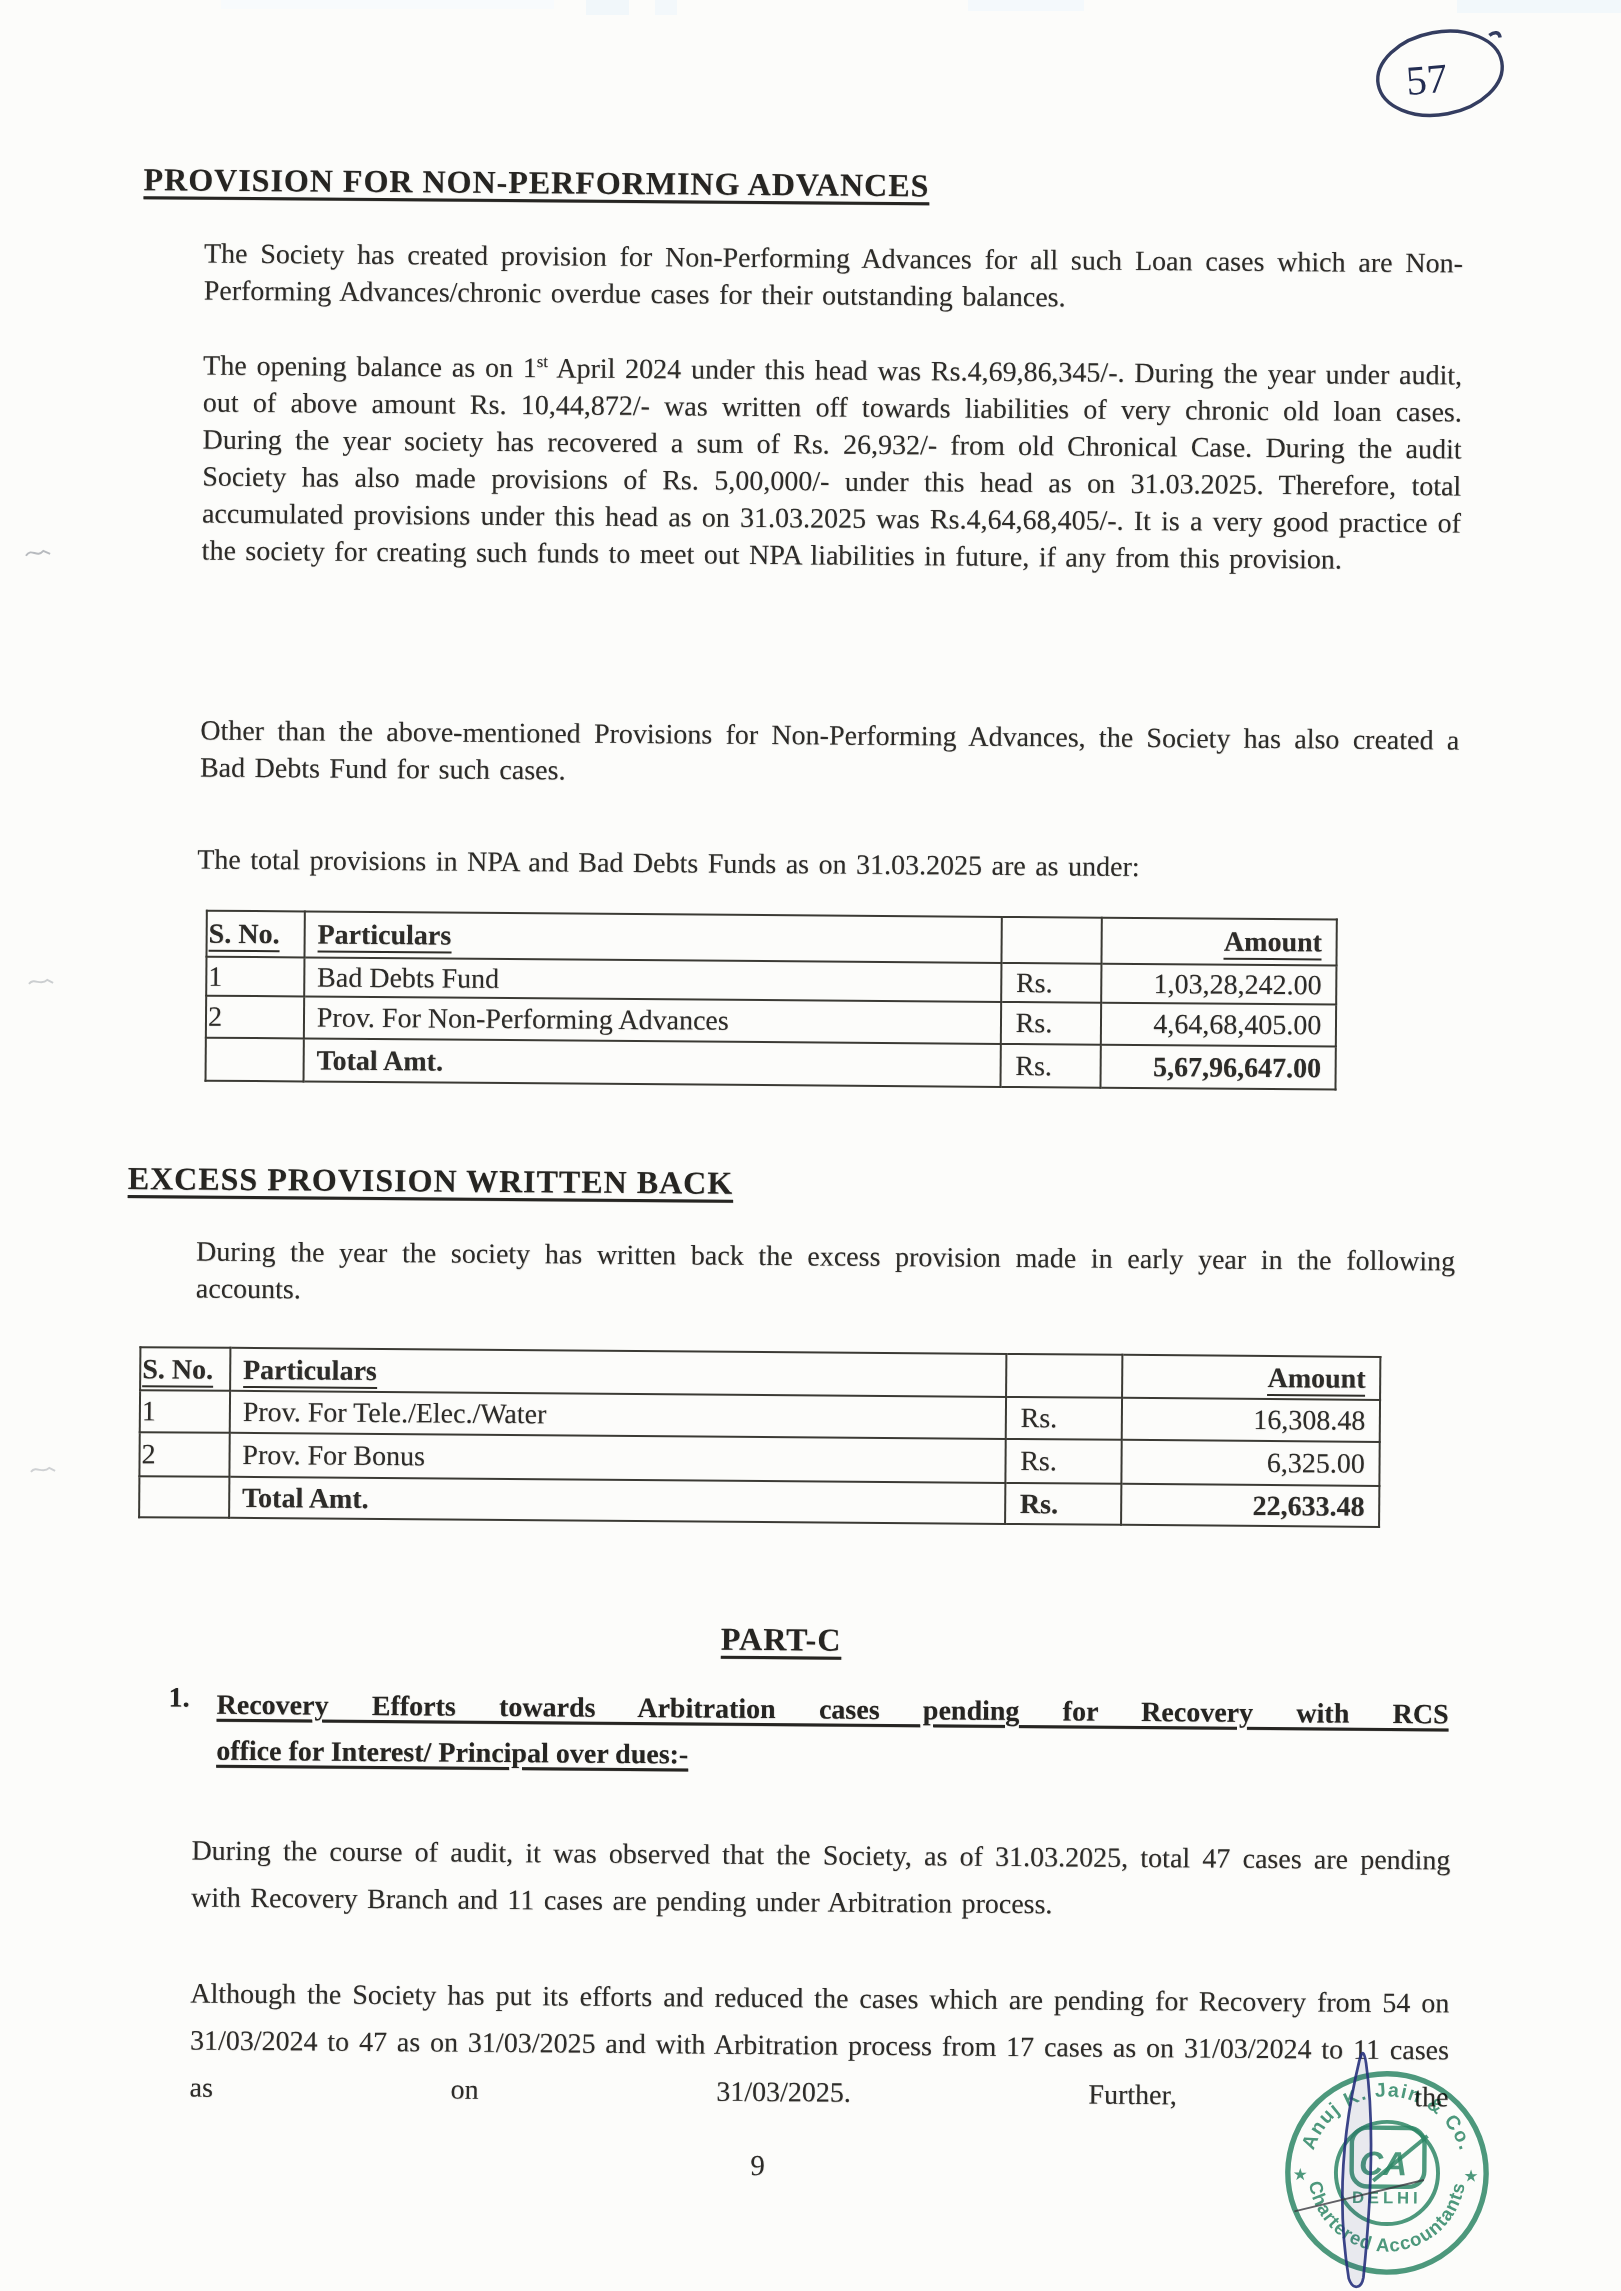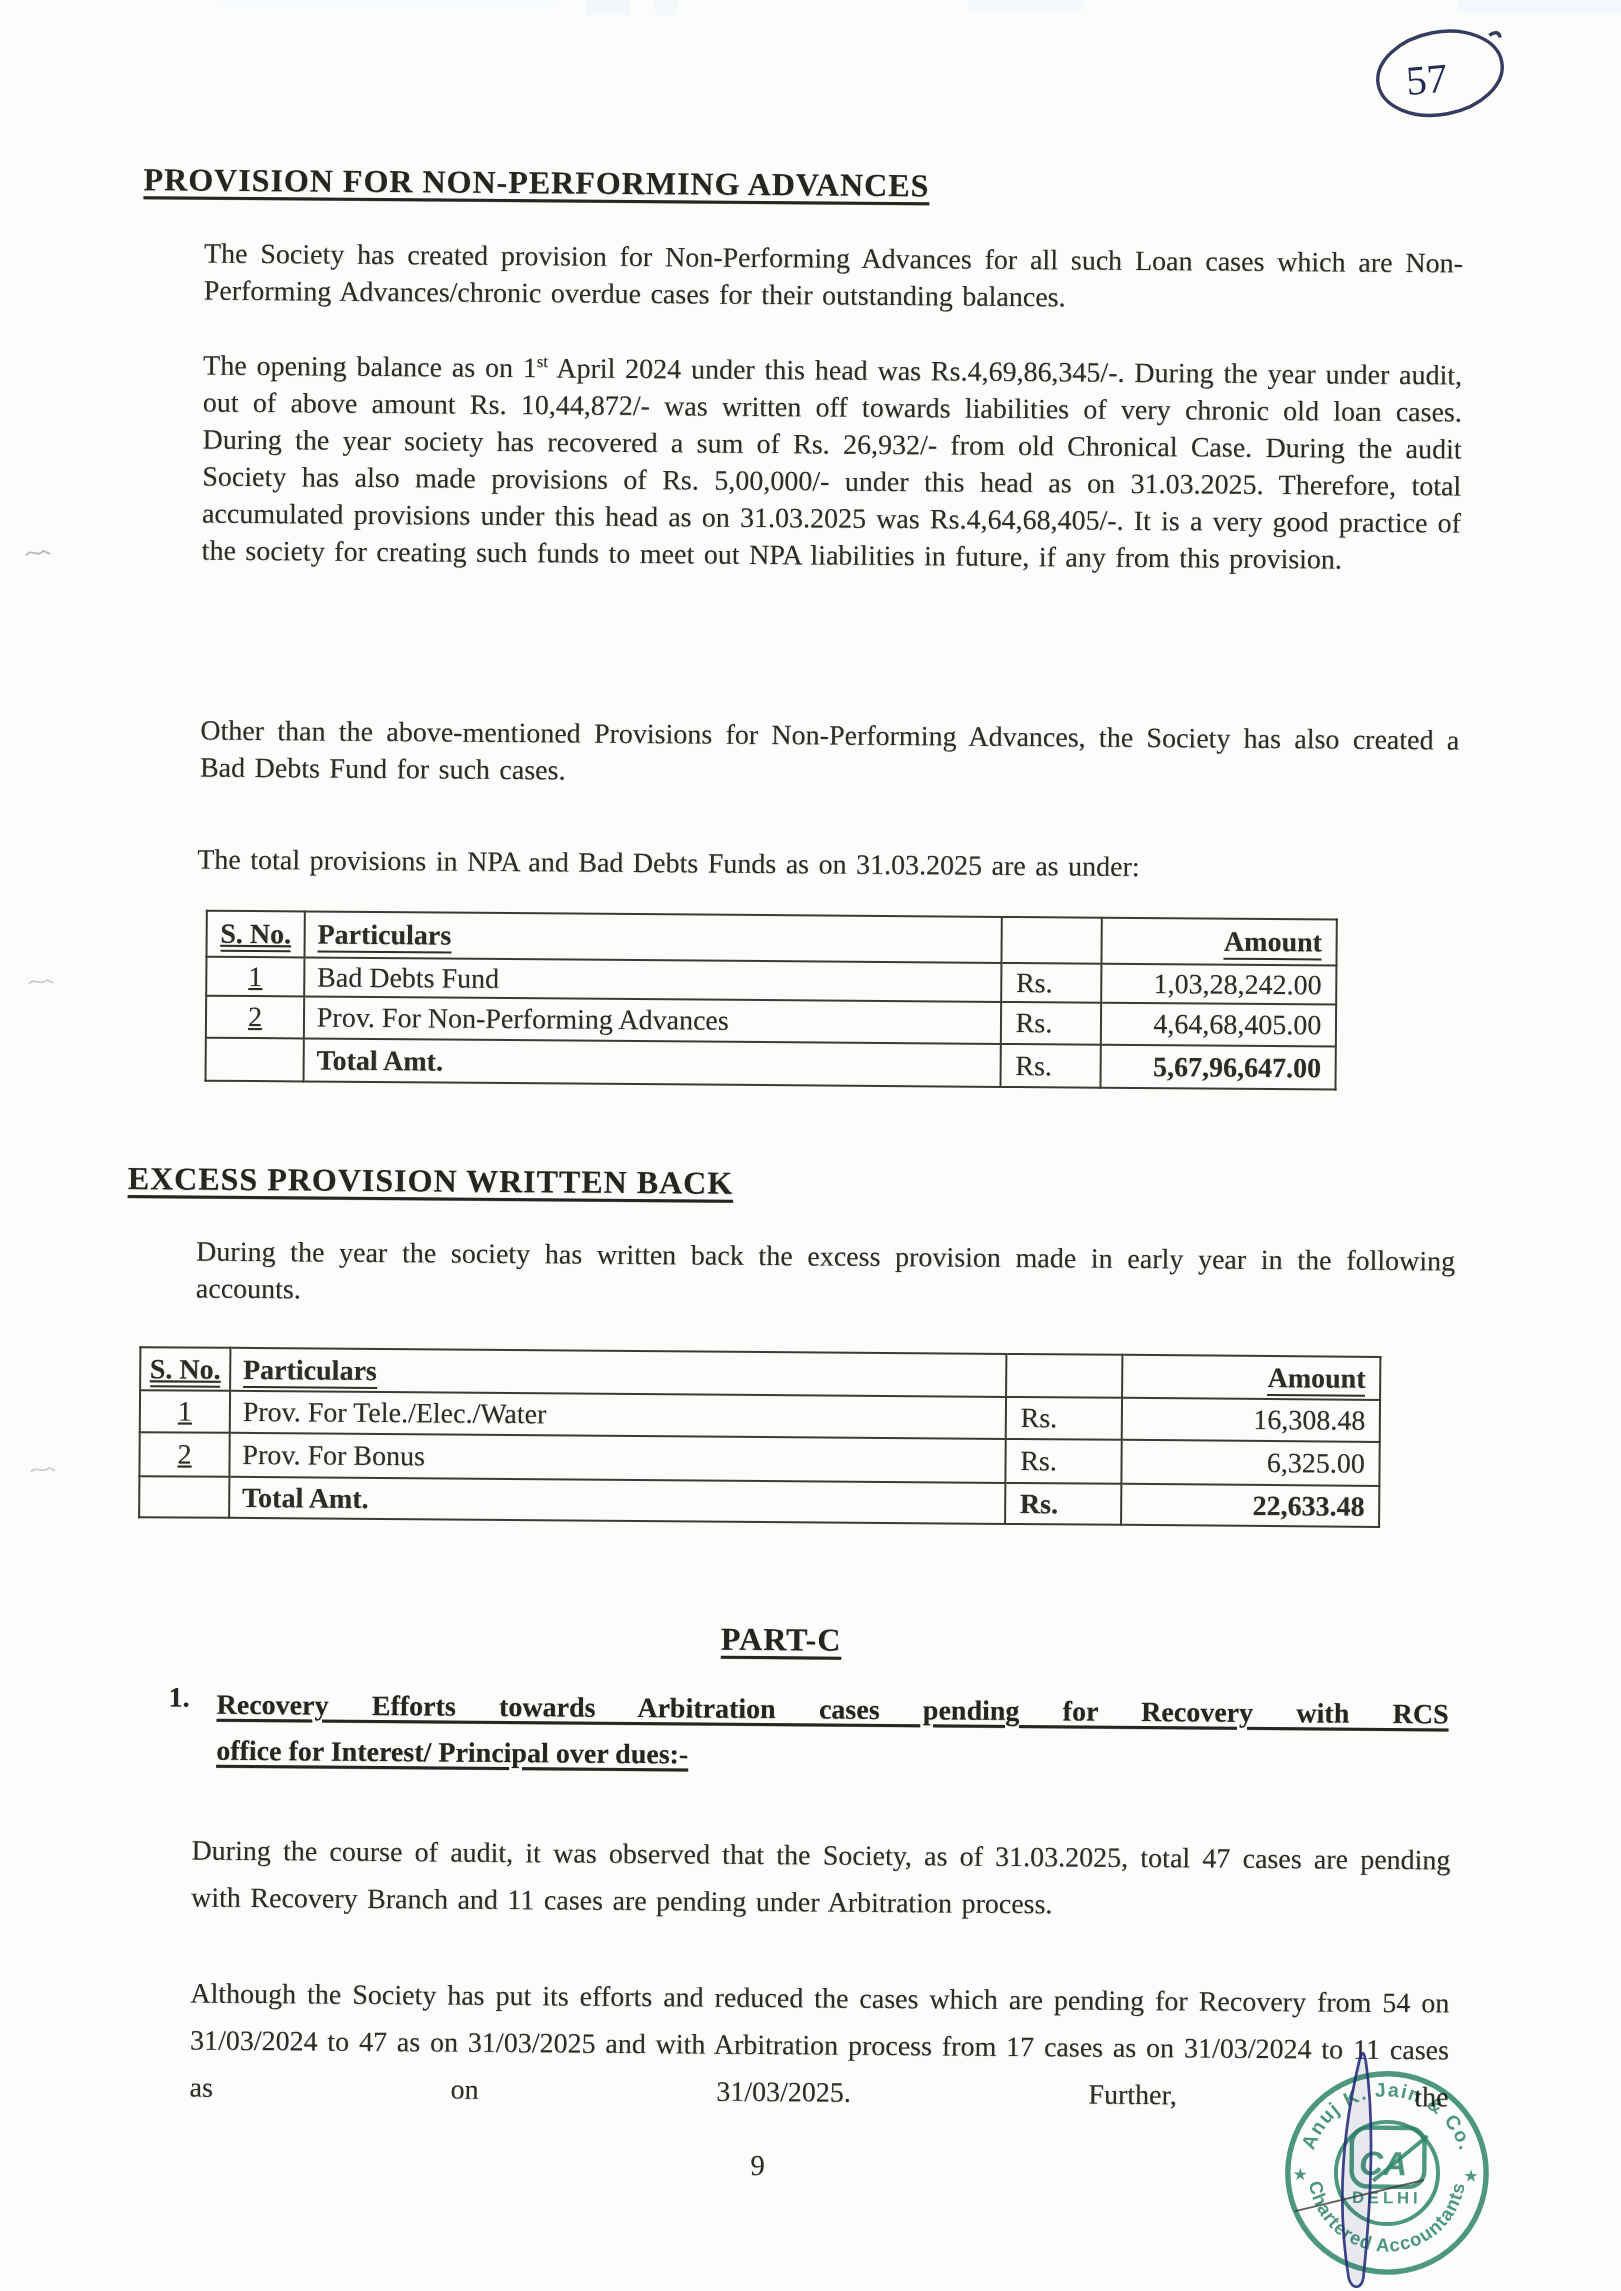--- a/index.html
+++ b/index.html
@@ -23,21 +23,21 @@
   }
   .para-c{line-height:47px;}
   .jlast{text-align-last:justify;}
   sup{font-size:0.6em;line-height:0;}
   
   .tbl{border-collapse:collapse;table-layout:fixed;background:transparent;}
   .tbl td{
     border:2.5px solid #3b3a34;font-size:28px;color:#2d2c29;
     vertical-align:middle;overflow:hidden;white-space:nowrap;
   }
-  .tbl td.sno{text-align:center;text-decoration:underline;}
+  .tbl td.sno{text-align:left;}
   .tbl td.part{padding-left:11.8px;}
   .tbl td.cur{padding-left:13.7px;}
   .tbl td.amt{text-align:right;padding-right:13.7px;}
   .hu{border-bottom:2.9px solid #2f2e29;padding-bottom:1px;font-weight:bold;}
   .bold{font-weight:bold;}
   
   .item{display:flex;font-size:28px;font-weight:bold;color:#262522;}
   .item .num{width:48px;flex:none;}
   .item .lines{width:1232px;line-height:46px;}
   .item .l1{display:block;text-align:justify;text-align-last:justify;

